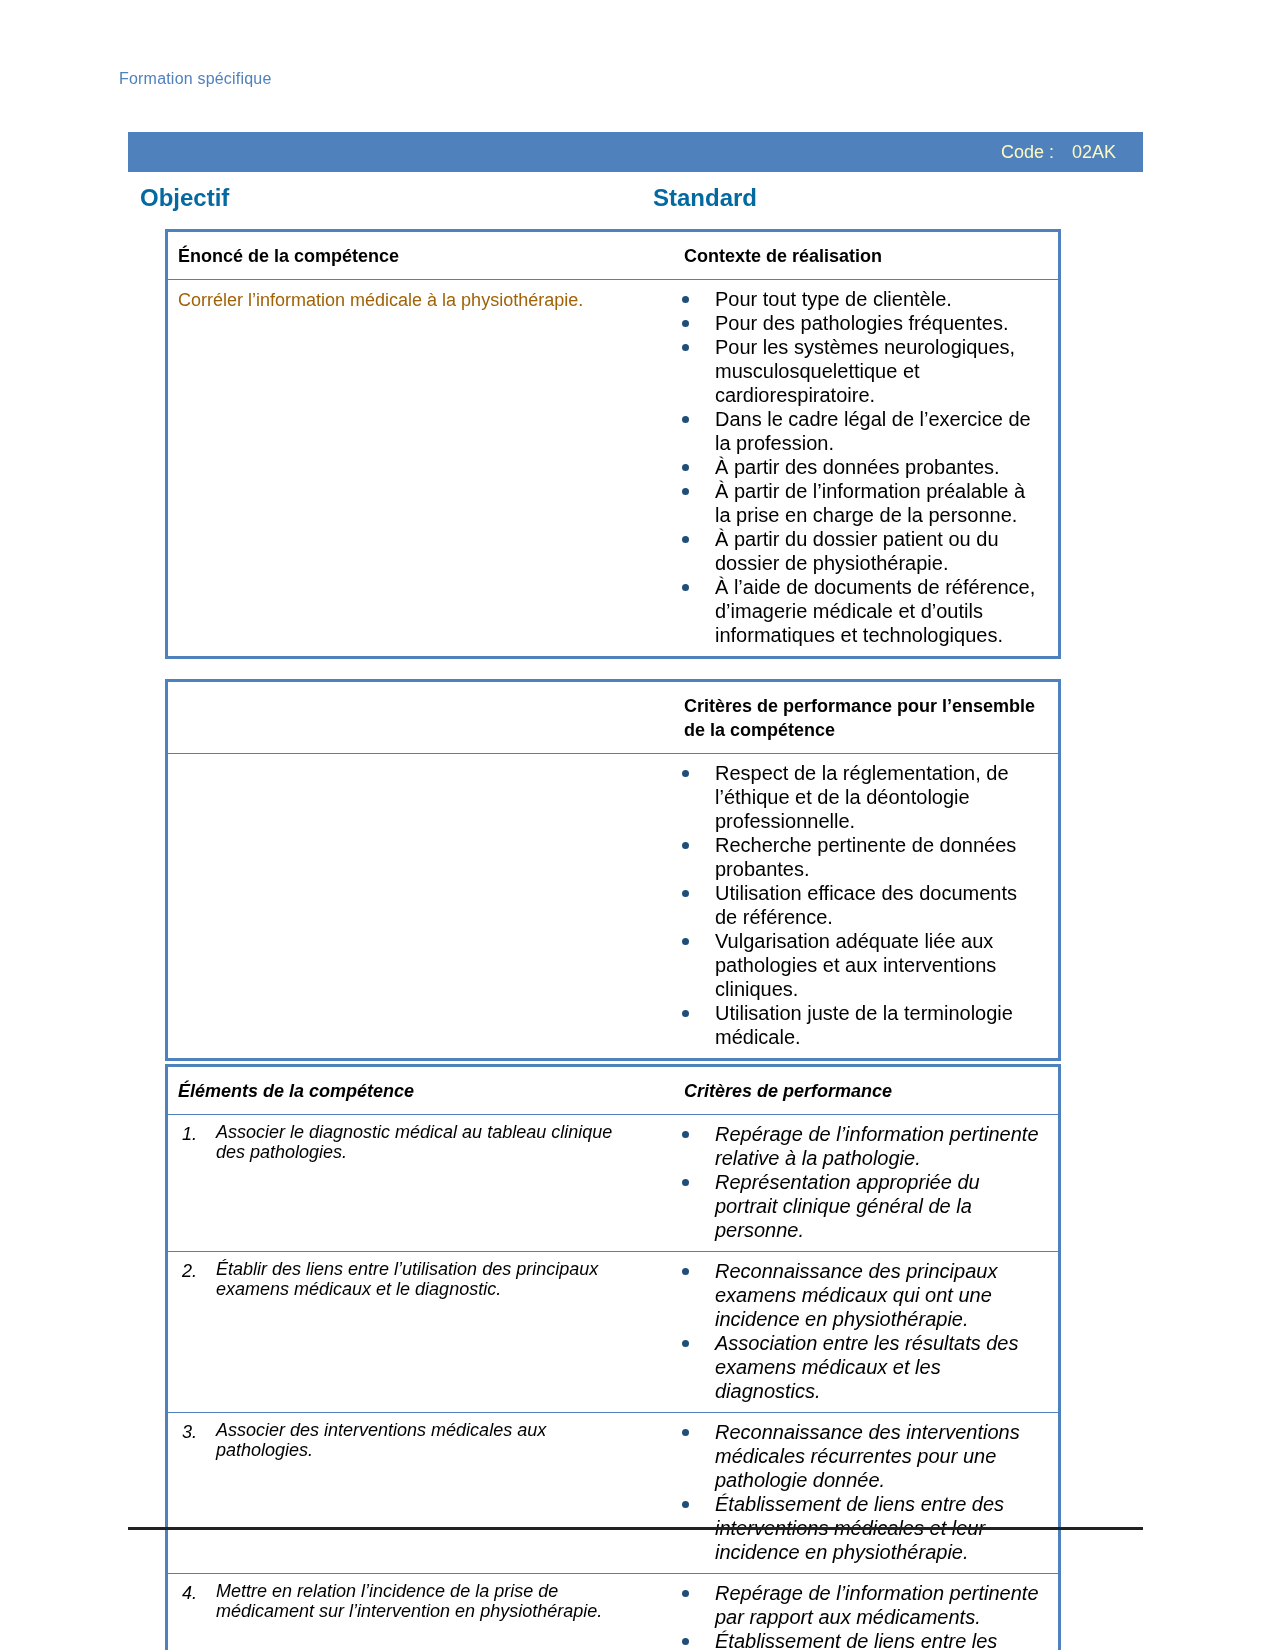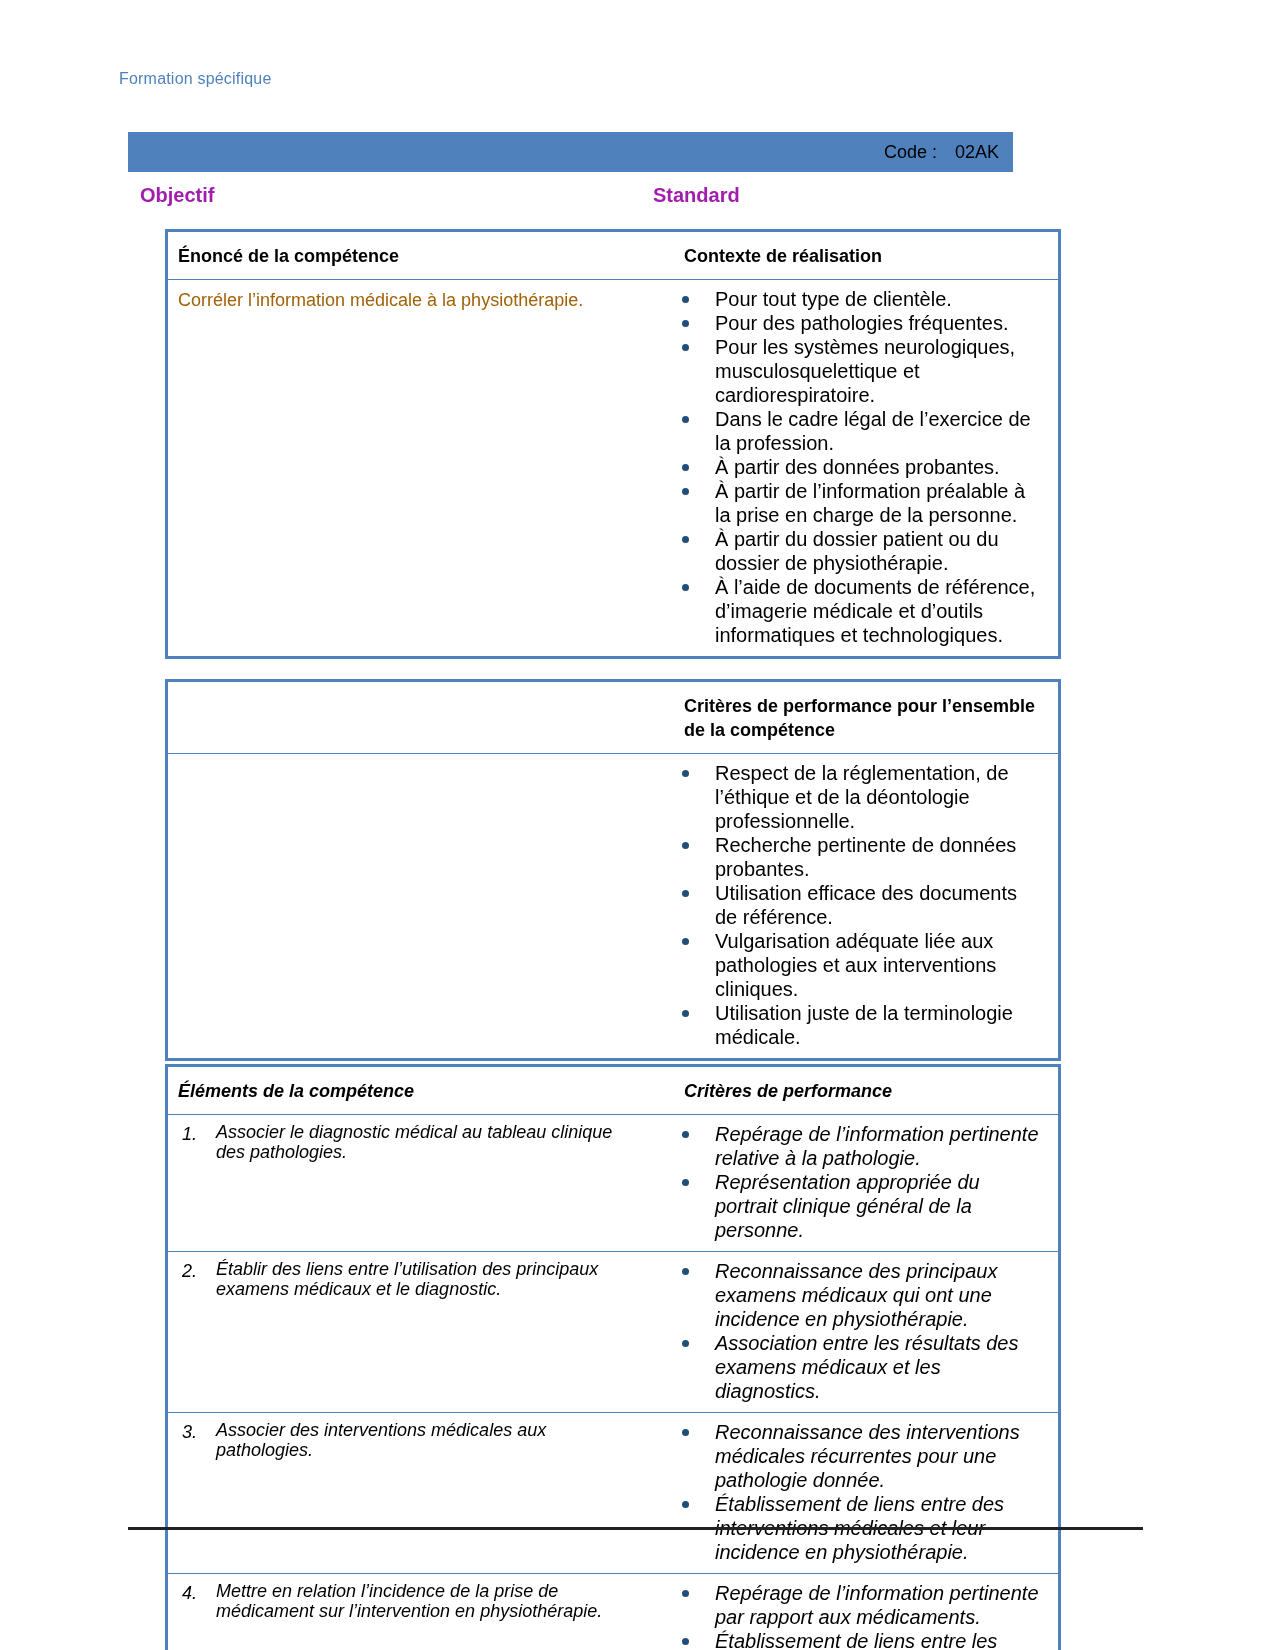--- a/index.html
+++ b/index.html
@@ -6,29 +6,29 @@
   body{
     width:1275px;height:1650px;background:#ffffff;position:relative;
     font-family:"Liberation Sans", sans-serif;color:#1a1a1a;
     -webkit-font-smoothing:antialiased;
   }
   .eyebrow{
     position:absolute;left:119px;top:70px;
     font-size:16px;color:#4f81bd;letter-spacing:.2px;
   }
   .code-bar{
-    position:absolute;left:128px;top:132px;width:885px;height:40px;
-    background:#4f81bd;color:#000000;box-sizing:border-box;
+    position:absolute;left:128px;top:132px;width:1015px;height:40px;
+    background:#4f81bd;color:#fef9c3;box-sizing:border-box;
     display:flex;align-items:center;justify-content:flex-end;
-    padding-right:14px;font-size:18px;
+    padding-right:27px;font-size:18px;
   }
   .code-bar .code-value{margin-left:18px;}
   .col-headings{position:absolute;left:128px;top:184px;width:1015px;height:30px;}
   .col-headings .obj,.col-headings .std{
-    position:absolute;top:0;font-size:20px;font-weight:bold;color:#a21caf;
+    position:absolute;top:0;font-size:24px;font-weight:bold;color:#0369a1;
   }
   .col-headings .obj{left:12px;}
   .col-headings .std{left:525px;}
 
   .content{position:absolute;left:128px;top:229px;width:896px;padding-left:37px;}
   .tbl{border:3px solid #4f81bd;box-sizing:border-box;background:#fff;}
   .tbl + .tbl{margin-top:20px;}
   #tbl-elements{margin-top:3px;font-style:italic;}
   .trow{display:flex;}
   .trow.head{border-bottom:1px solid #4f81bd;}

